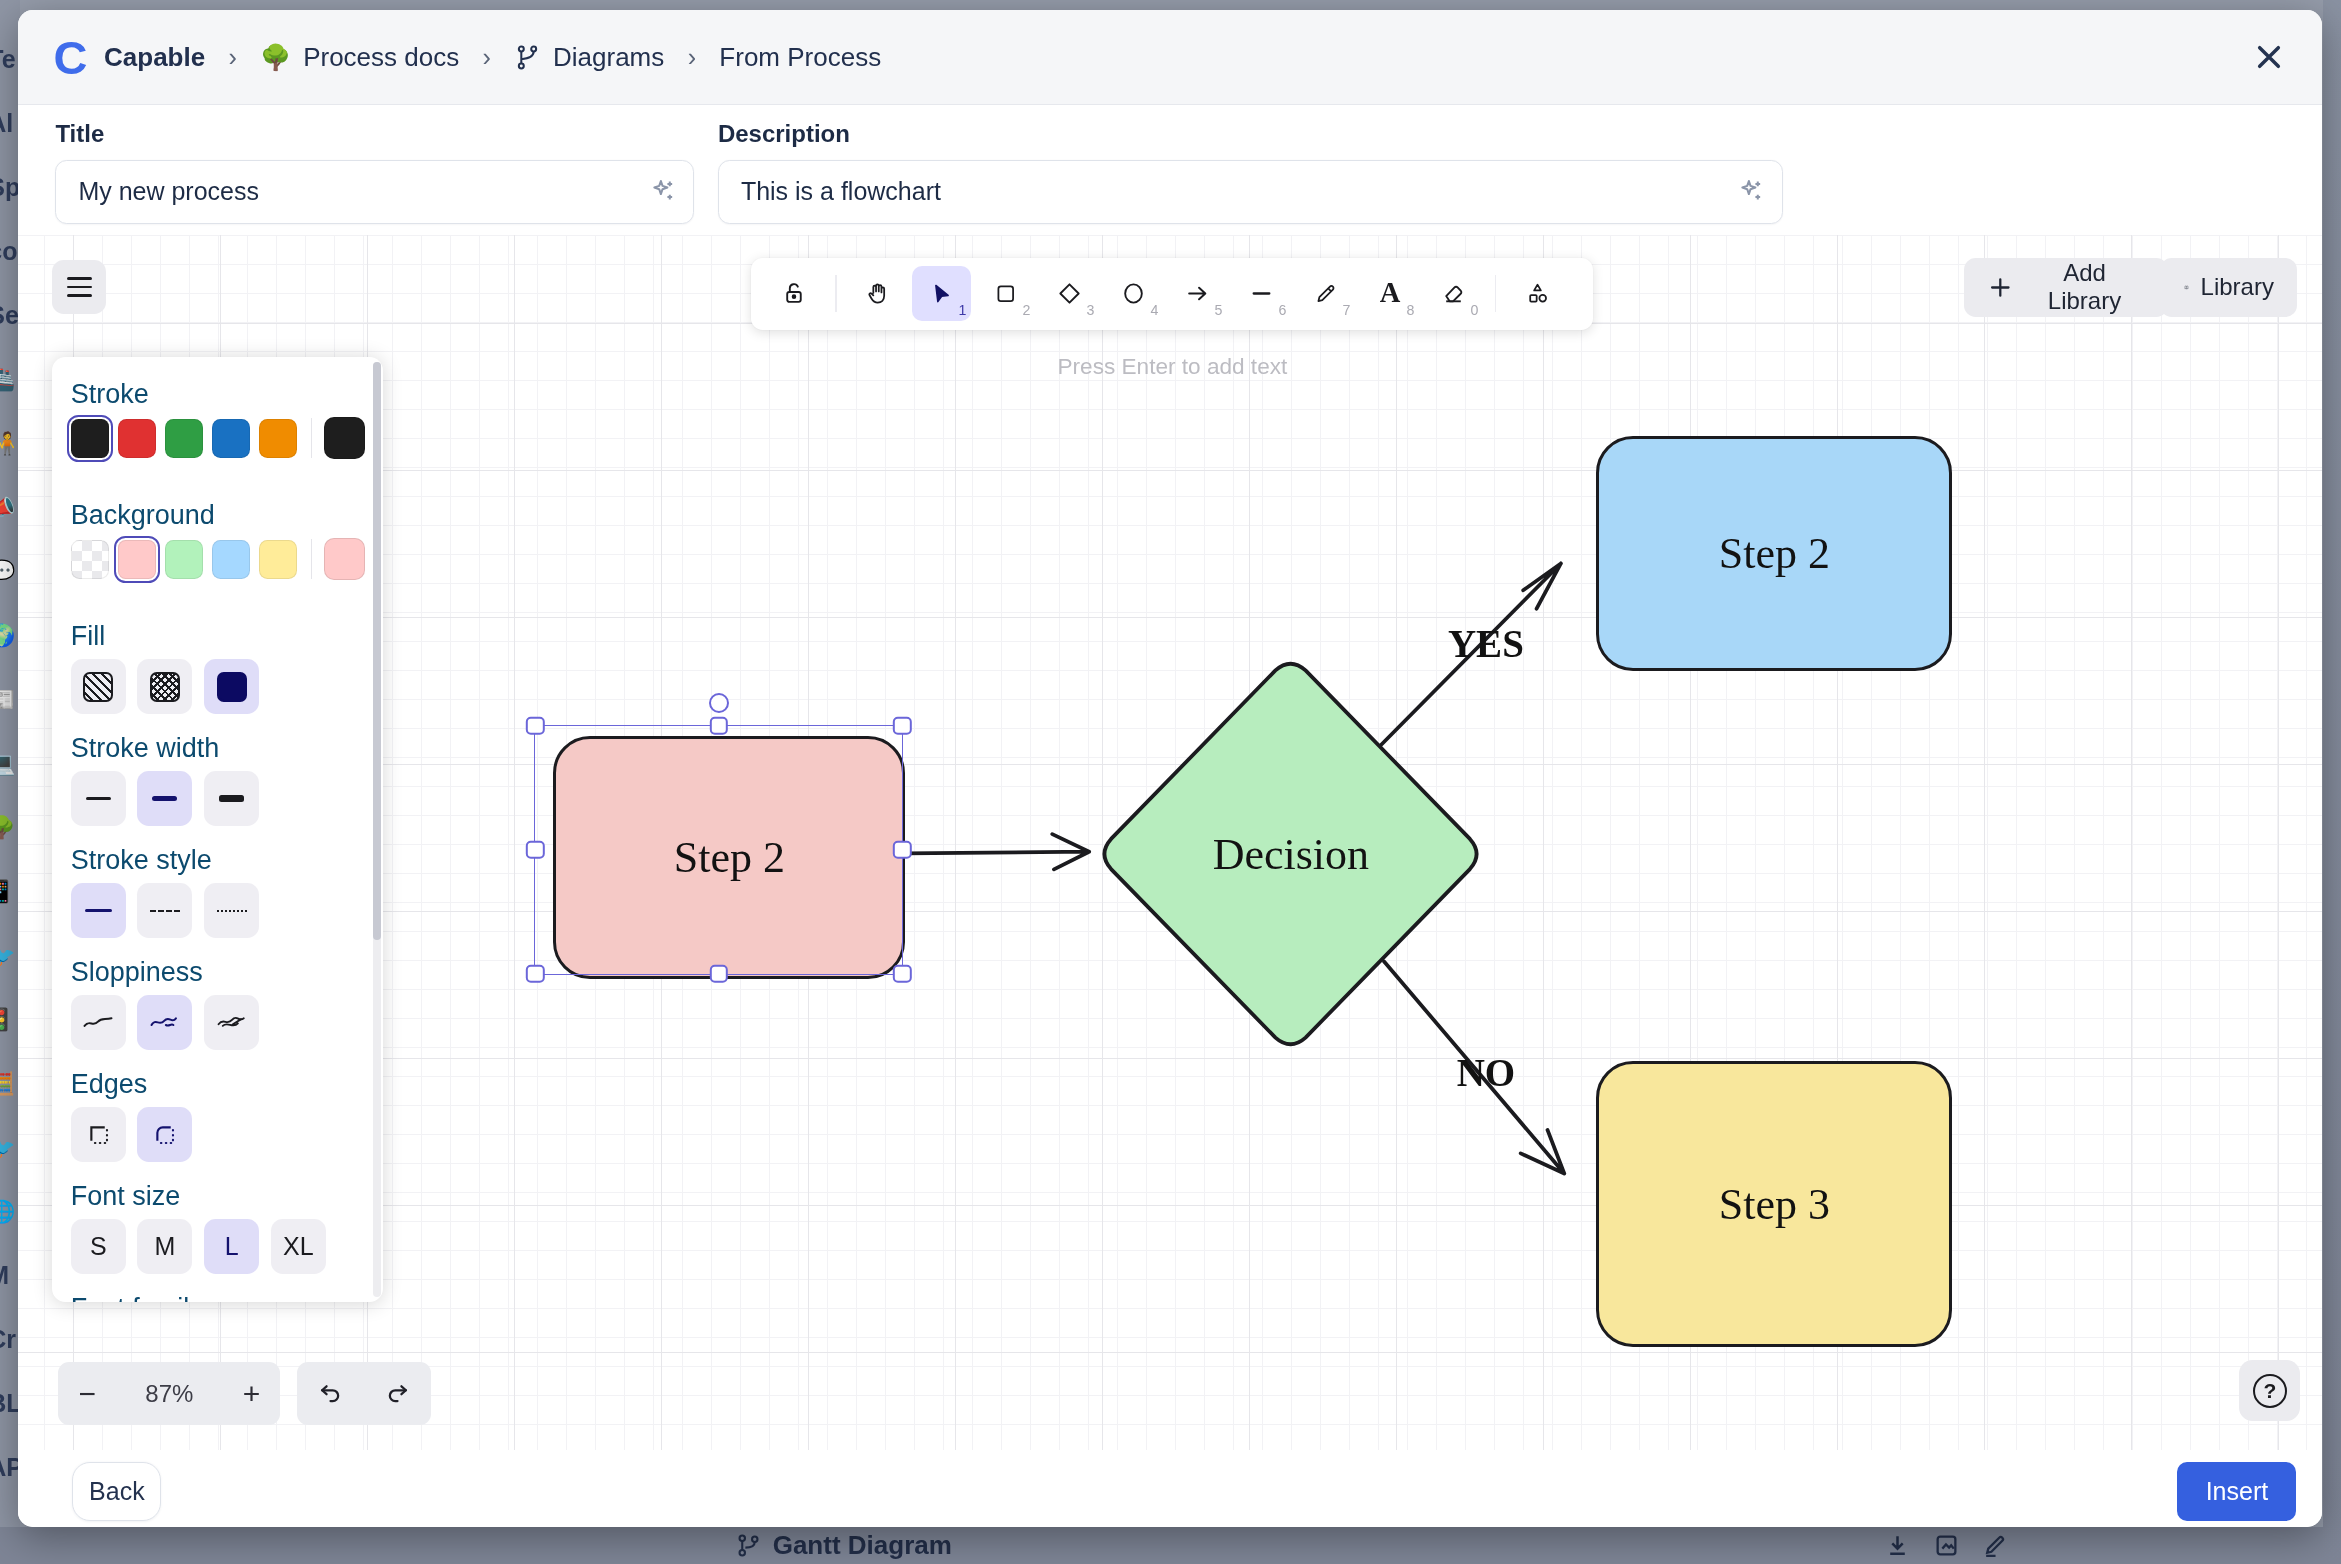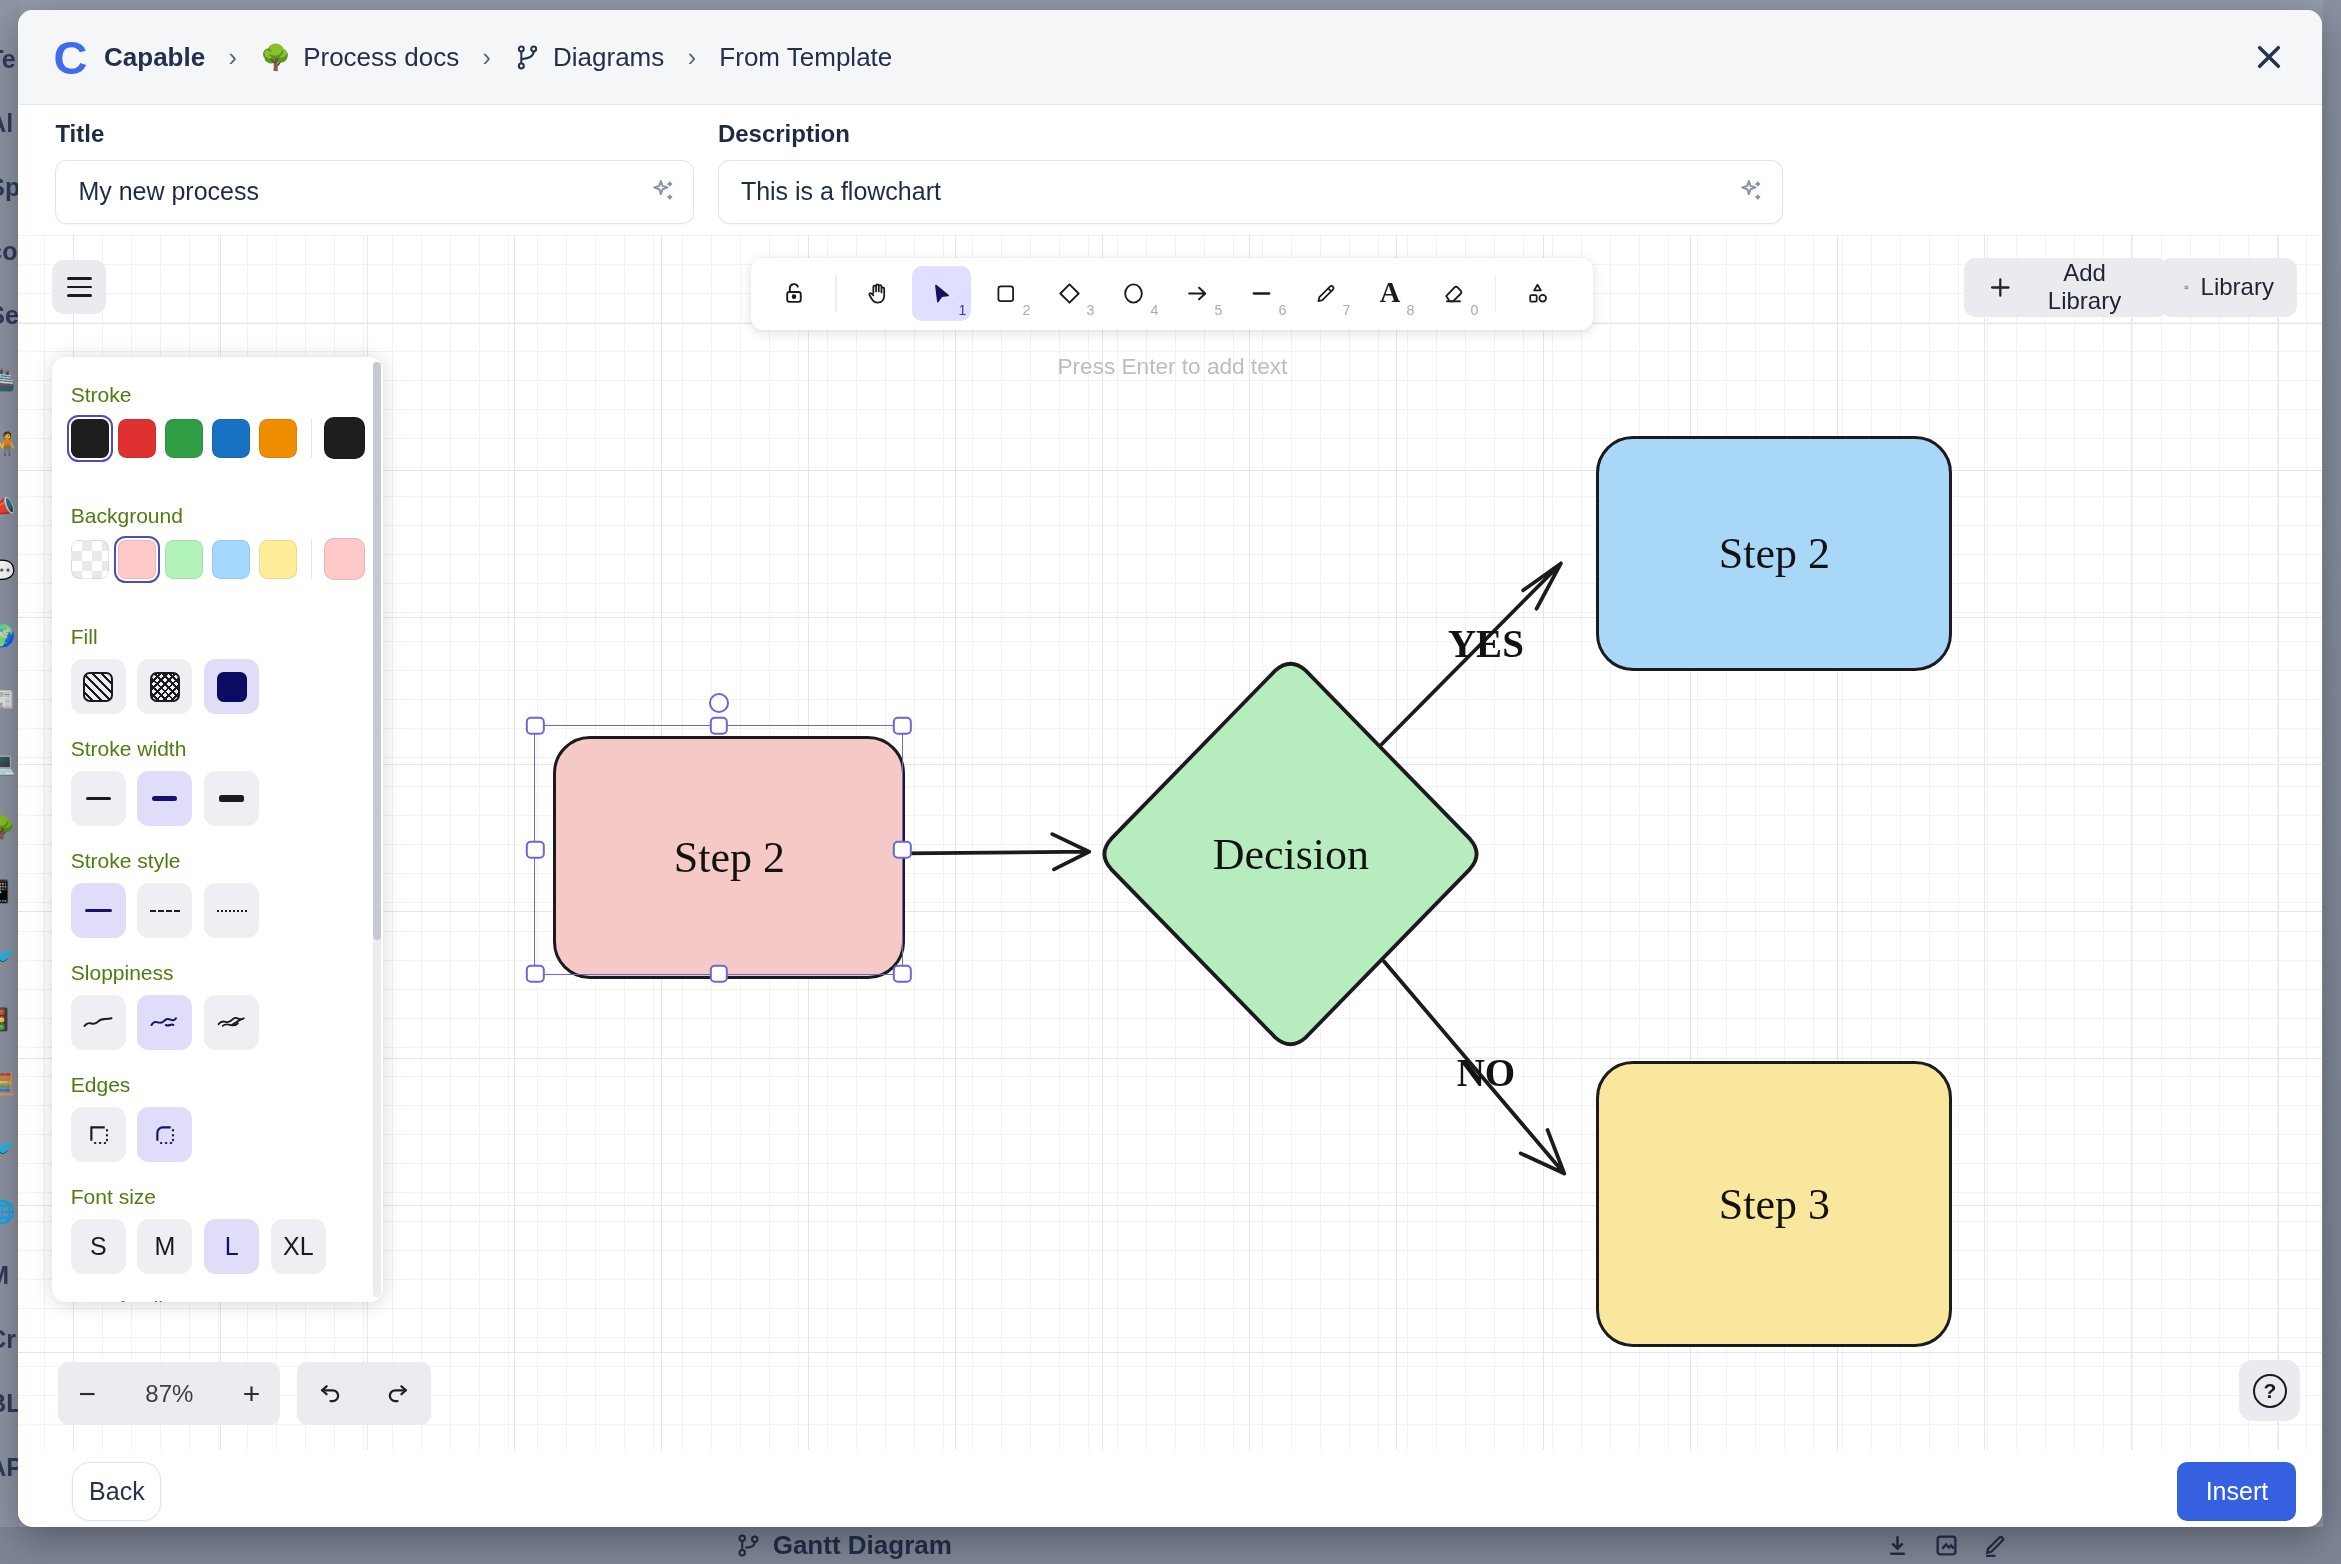--- a/index.html
+++ b/index.html
@@ -69,21 +69,21 @@
 
   .libbtn { position:absolute; top:22.6px; height:59px; font-size:24px; color:#1f2533; gap:11.7px; padding:0 23.5px; font-weight:500; }
   .libbtn svg { display:block; }
   .add-library { left:1946px; width:204px; }
   .library { left:2142px; width:137px; }
 
   
   .panel { position:absolute; left:34px; top:122px; width:331px; height:945px; background:#fff; border-radius:13.4px; box-shadow:0 1.7px 20px rgba(0,0,0,.16); padding:25px 18.4px 0 18.4px; overflow:hidden; }
   .scroll-track { position:absolute; right:2.5px; top:5px; width:7.5px; height:935px; background:#ededf0; border-radius:4.2px; }
   .scroll-thumb { position:absolute; right:2.5px; top:5px; width:7.5px; height:578px; background:#c7c9d2; border-radius:4.2px; }
-  .sec-label { font-size:21px; color:#4d7c0f; margin-bottom:10px; line-height:25px; }
+  .sec-label { font-size:27px; color:#0c4a6e; margin-bottom:10px; line-height:25px; }
   .swatch-row { display:flex; align-items:center; height:42px; margin-bottom:44px; }
   .swatch { width:39px; height:39px; border-radius:8.4px; border:0.8px solid rgba(0,0,0,.08); margin-right:8.4px; cursor:pointer; }
   .swatch.sel { outline:2.5px solid #4f4bb8; outline-offset:2.5px; border-radius:7.5px; }
   .swatch.checker { background-image:conic-gradient(#e9e9ec 25%, #fff 0 50%, #e9e9ec 0 75%, #fff 0); background-size:20px 20px; }
   .vdiv { width:1.3px; height:40px; background:#e5e5ea; margin:0 11.7px 0 5px; }
   .cur-swatch { width:42px; height:42px; border-radius:10px; border:0.8px solid rgba(0,0,0,.1); cursor:pointer; }
   .opt-row { display:flex; align-items:center; gap:11.7px; margin-bottom:22px; }
   .opt { width:55px; height:55px; border-radius:11.7px; background:#efeef3; display:flex; align-items:center; justify-content:center; color:#1b1b1f; cursor:pointer; border:none; }
   .opt.sel { background:#dfddf8; color:#14126e; }
   .opt svg { display:block; }
@@ -201,21 +201,21 @@
       <span class="crumb plain">
         <svg width="27" height="27" viewBox="0 0 24 24" fill="none" stroke="#22304e" stroke-width="1.8">
             <circle cx="6.5" cy="4.5" r="2.2"></circle>
             <circle cx="6.5" cy="19.5" r="2.2"></circle>
             <circle cx="17.5" cy="4.5" r="2.2"></circle>
             <path d="M6.5 6.7v10.6M17.5 6.7c0 5-5 6.3-11 6.8"></path>
           </svg>
         <span>Diagrams</span>
       </span>
       <span class="chev">›</span>
-      <span class="crumb plain">From Template</span>
+      <span class="crumb plain">From Process</span>
     </div>
     <div class="xclose">
       <svg width="32" height="32" viewBox="0 0 24 24" fill="none" stroke-width="2.6" stroke-linecap="round">
           <path d="M5 5l14 14M19 5L5 19"></path>
         </svg>
     </div>
 
     <div class="formrow">
       <div class="field f-title">
         <span class="flabel">Title</span>

